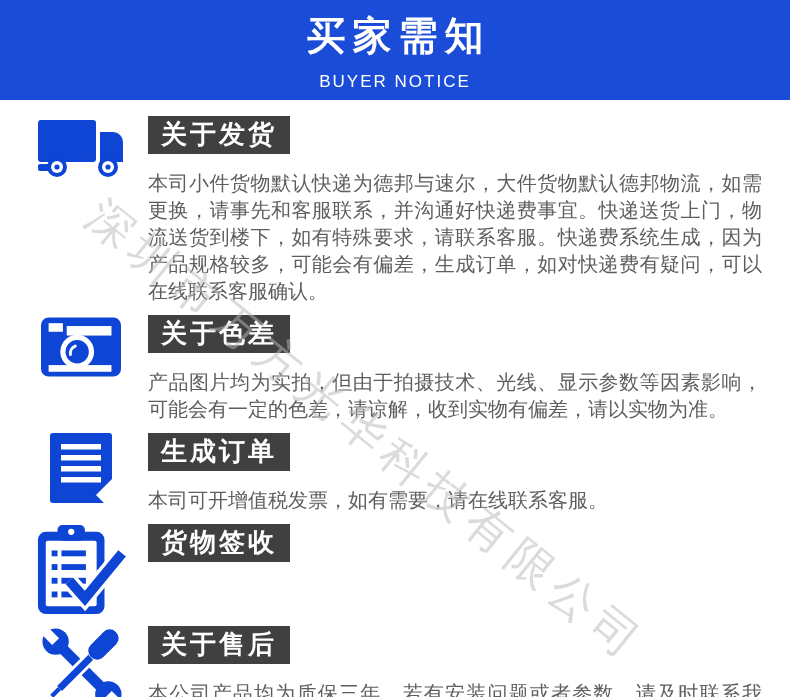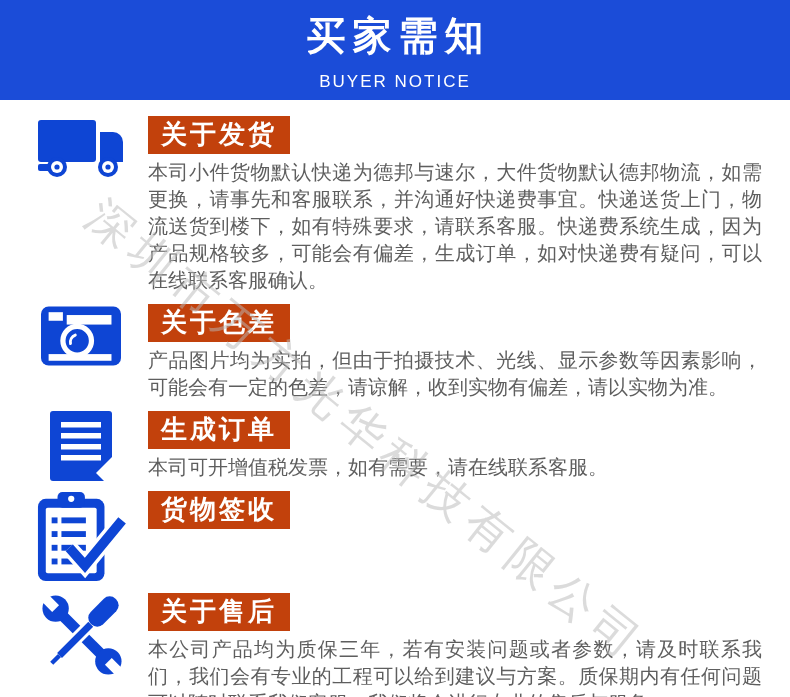--- a/index.html
+++ b/index.html
@@ -17,23 +17,23 @@
   .header-sub   { font-size:17px; letter-spacing:2px; margin-top:9px; font-weight:normal;text-align:center; }
   
   .content { padding-top:16px; position:relative; z-index:1; }
   .section { display:flex; margin-bottom:10px; }
   .icon-col {
     width:148px; flex:0 0 148px; display:flex; justify-content:center;
     align-items:flex-start; padding-left:14px;
   }
   .text-col { flex:1; padding-right:28px; }
   .badge {
-    display:inline-block; background:#c2410c; color:#fff;
+    display:inline-block; background:#404040; color:#fff;
     font-size:26px; font-weight:bold; line-height:30px;
-    padding:3px 13px 5px; letter-spacing:3px; margin-bottom:5px;
+    padding:3px 13px 5px; letter-spacing:3px; margin-bottom:16px;
   }
   .body-text {
     font-size:20px; line-height:27px; color:#5e5e5e; text-align:justify;
   }
   
   .watermark {
     position:absolute; left:112px; top:186px; z-index:5;
     transform:rotate(39deg); transform-origin:0 0;
     font-size:46px; letter-spacing:8px; white-space:nowrap;
     color:#b9b9b9; opacity:0.5; pointer-events:none;

